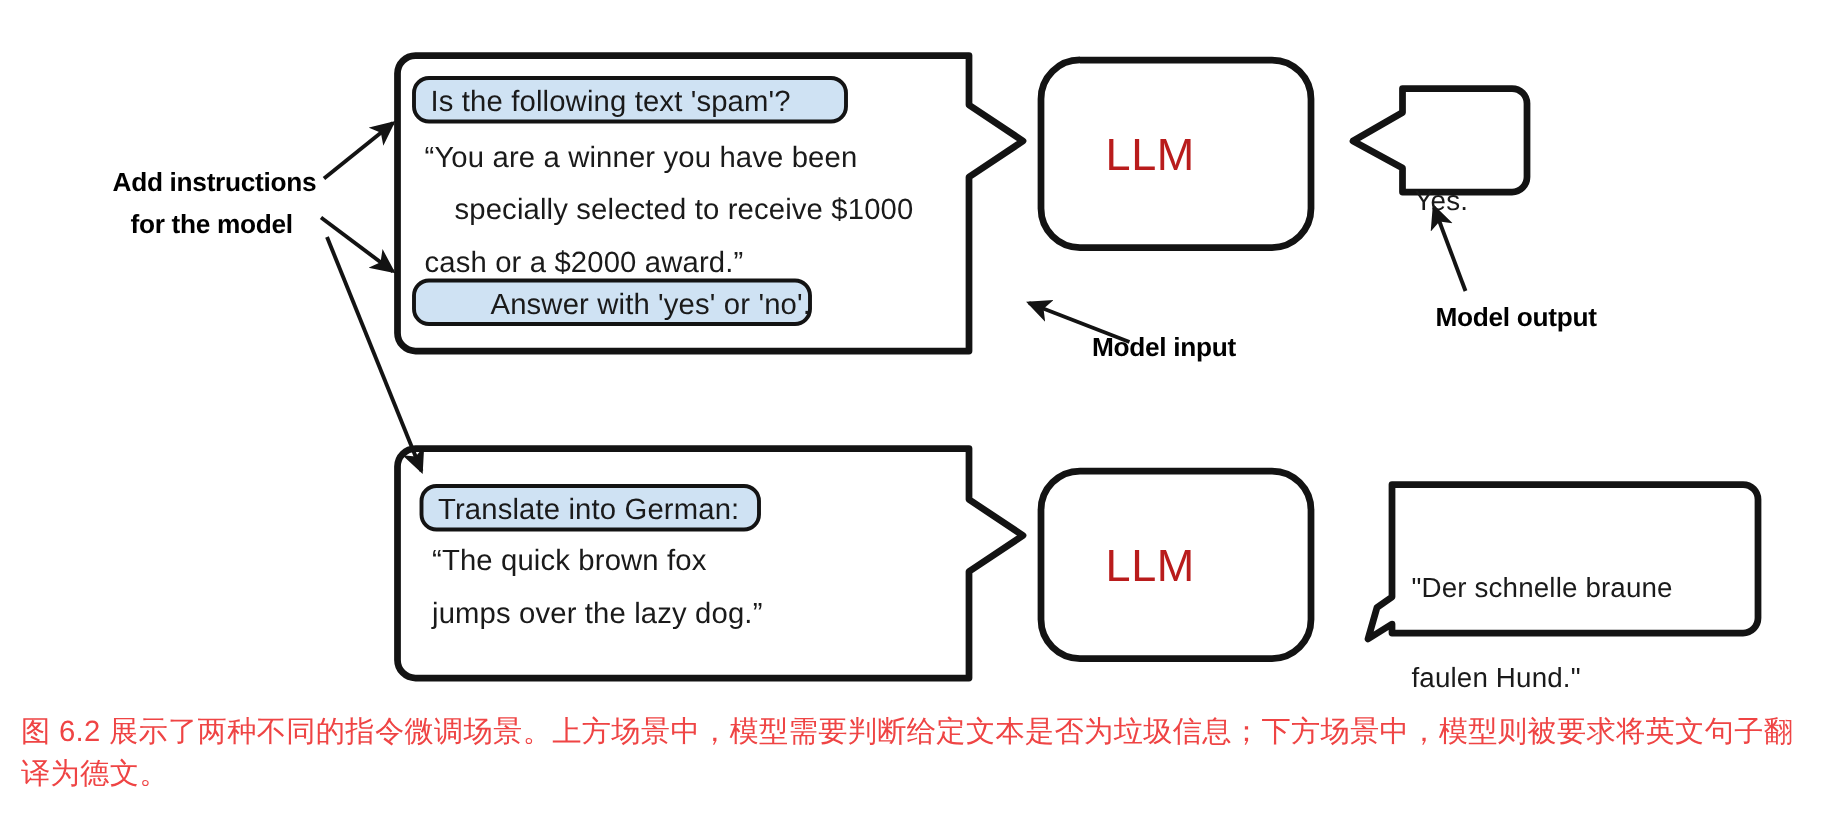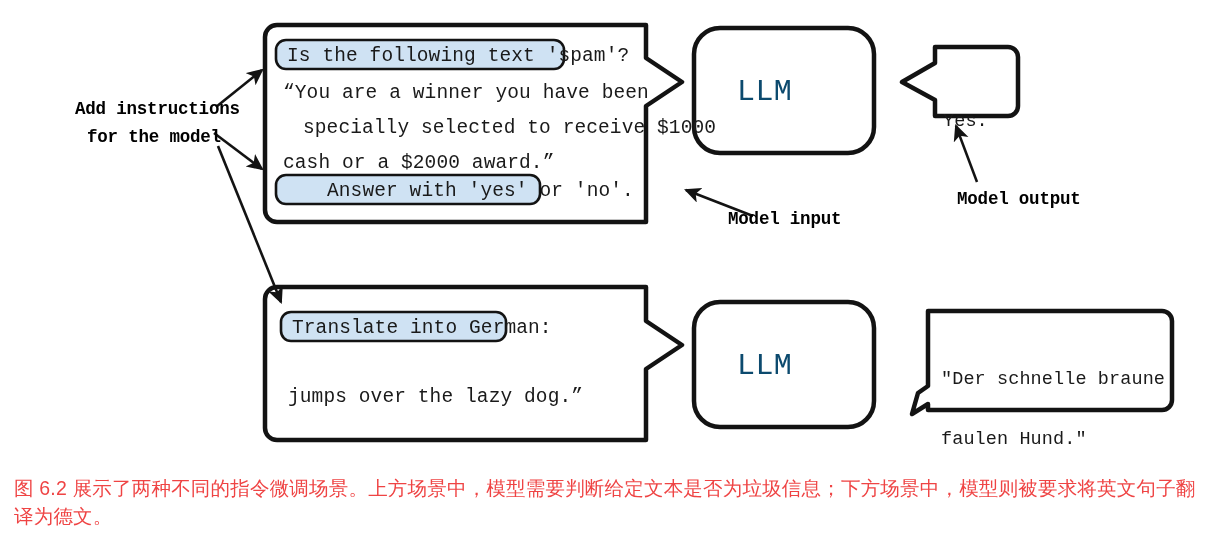--- a/index.html
+++ b/index.html
@@ -11,24 +11,23 @@
     width: 1223px;
     height: 545px;
     position: relative;
     font-family: "Liberation Sans", sans-serif;
     color: #1a1a1a;
     overflow: hidden;
   }
   #figure {
     position: absolute;
     left: 0;
-    top: 0;
+    top: 12px;
     width: 1184px;
     height: 460px;
-    font-family: Liberation Mono, monospace;
   }
   #figure svg {
     position: absolute;
     left: 0;
     top: 0;
   }
   .txt {
     position: absolute;
     white-space: pre;
     line-height: 1.0;
@@ -42,21 +41,21 @@
   
   .pill-label {
     font-size: 19.5px;
     letter-spacing: 0.1px;
     color: #1a1a1a;
   }
   
   .llm-label {
     font-size: 30px;
     letter-spacing: 0.4px;
-    color: #0c4a6e;
+    color: #b91c1c;
   }
   
   .out-line {
     font-size: 18.5px;
     letter-spacing: 0.1px;
     color: #1a1a1a;
     margin-top: 48px;
   }
   
   .anno {
@@ -159,20 +158,21 @@
   <div class="txt body-line" style="left:283px; top:154px;">cash or a $2000 award.”</div>
 
   <div class="txt pill-label" style="left:287px; top:182px;margin-left:40px;">Answer with 'yes' or 'no'.</div>
 
   <div class="txt llm-label" style="left:737px; top:77px;">LLM</div>
 
   <div class="txt out-line" style="left:943px; top:65px;">Yes.</div>
 
   <div class="txt pill-label" style="left:292px; top:319px;">Translate into German:</div>
 
+  <div class="txt body-line" style="left:288px; top:353px;">“The quick brown fox</div>
   <div class="txt body-line" style="left:288px; top:388px;">jumps over the lazy dog.”</div>
 
   <div class="txt llm-label" style="left:737px; top:351px;">LLM</div>
 
   <div class="txt out-line" style="left:941px; top:323px;">"Der schnelle braune</div>
   <div class="txt out-line" style="left:941px; top:383px;">faulen Hund."</div>
 
   <div class="txt anno" style="left:75px; top:101px;">Add instructions</div>
   <div class="txt anno" style="left:87px; top:129px;">for the model</div>
 

